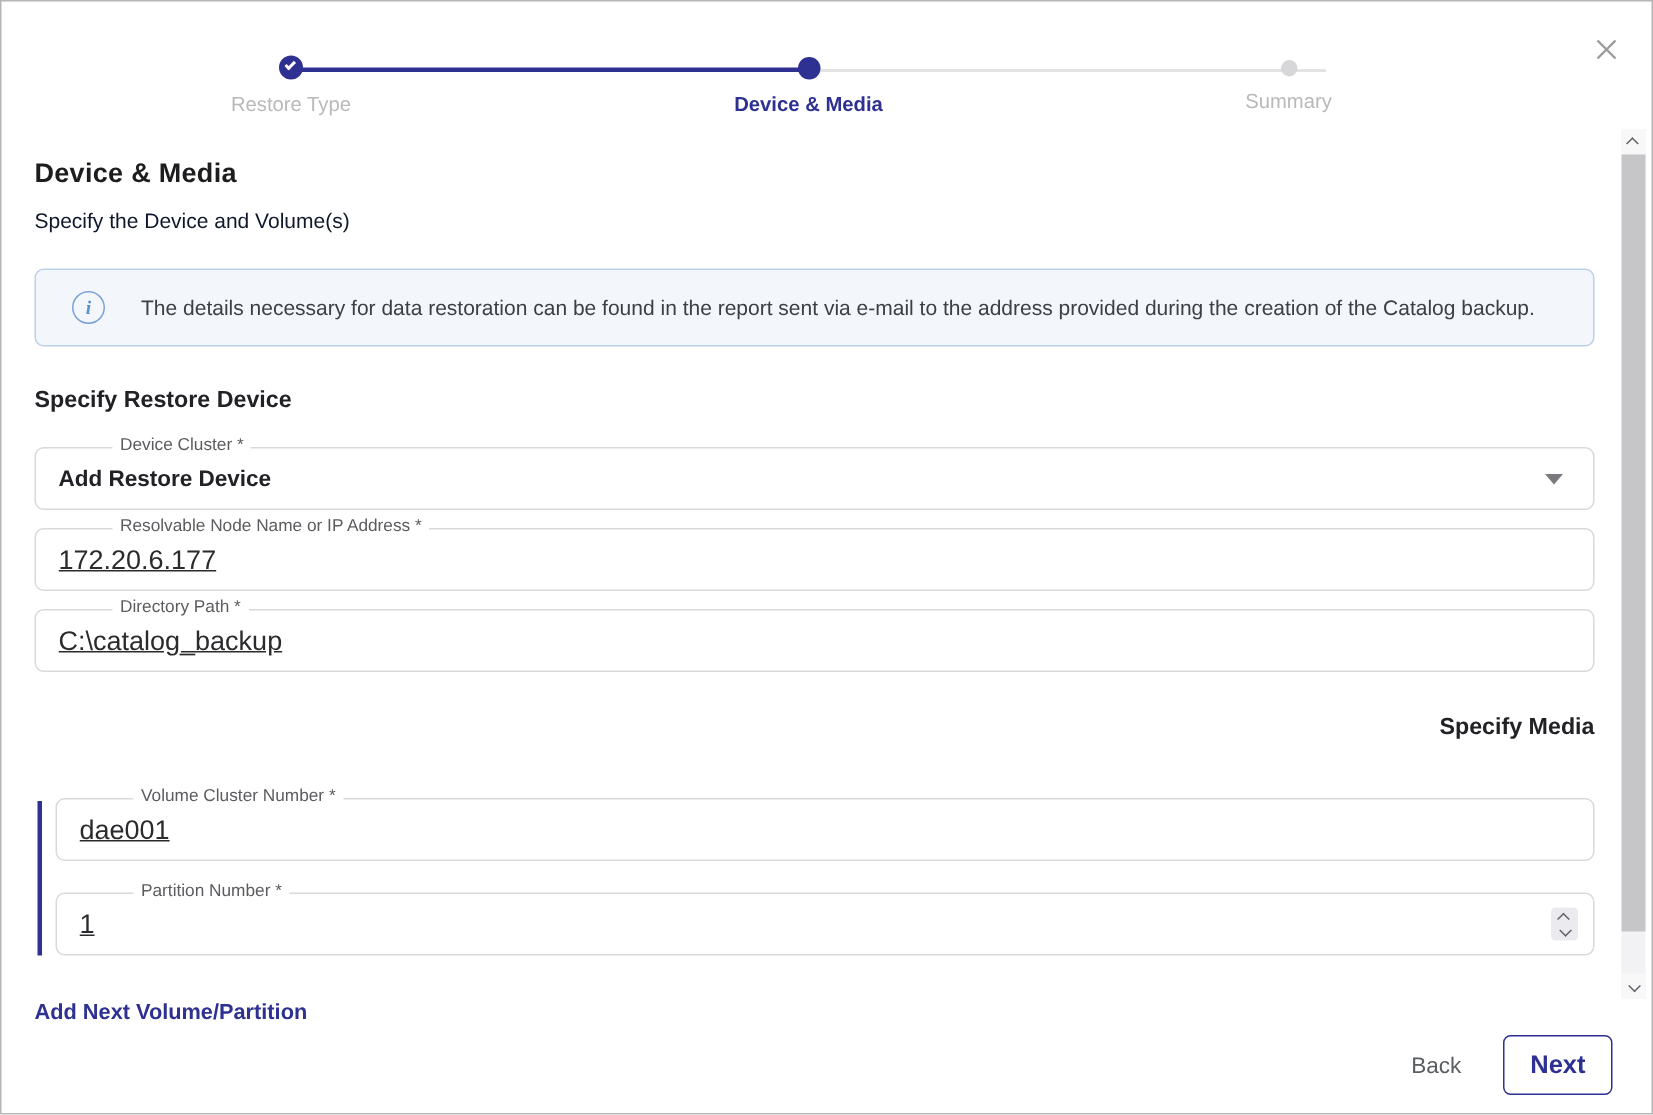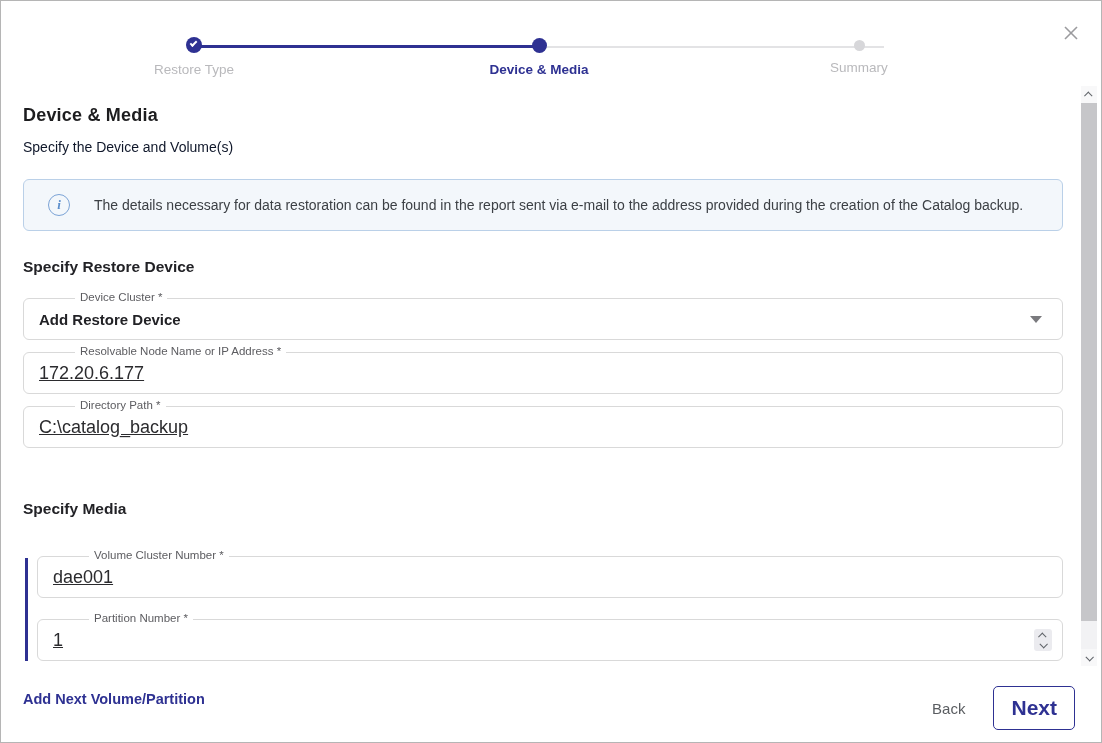--- a/index.html
+++ b/index.html
@@ -31,21 +31,21 @@
   .page-title{ font-size:18px; font-weight:700; color:#1d1d1f; letter-spacing:.2px; }
   .page-subtitle{ margin-top:13px; font-size:14px; color:#0f172a; }
   .banner{ margin-top:24px; height:52px; background:#f3f7fb; border:1px solid #bad0e8;
     border-radius:6px; display:flex; align-items:center; padding:0 24px; }
   .info-icon{ flex:0 0 auto; width:22px; height:22px; border:1.5px solid #7ba3d6; border-radius:50%;
     color:#5c8fcc; font-size:13px; font-weight:700; display:flex; align-items:center;
     justify-content:center; font-style:italic; font-family:"Liberation Serif", serif; }
   .banner-text{ margin-left:24px; font-size:14px; color:#3c4045; }
   .section-heading{ font-size:15.5px; font-weight:700; color:#222226; }
   .sec-device{ margin-top:27px; }
-  .sec-media{ margin-top:52px; }
+  .sec-media{ margin-top:28px;text-align:right; }
   
   .field{ position:relative; height:42px; border:1px solid #d9d9d9; border-radius:6px;
     background:#fff; }
   .field-label{ position:absolute; top:-8px; left:11px; background:#fff; padding:0 5px;
     font-size:11.5px; color:#5c5c60; white-space:nowrap;margin-left:40px; }
   .field-input{ width:100%; height:100%; border:none; outline:none; background:transparent;
     padding:0 40px 0 15px; font-family:"Liberation Sans", sans-serif; font-size:18px; color:#2b2b2e;text-decoration:underline; }
   .select-field{ display:flex; align-items:center; padding:0 20px 0 15px; cursor:pointer; }
   .select-value{ flex:1; font-size:15px; font-weight:700; color:#222226; }
   .caret-down{ width:0; height:0; border-left:6px solid transparent; border-right:6px solid transparent;
@@ -63,21 +63,21 @@
   .chev{ width:6px; height:6px; border-left:1.5px solid #5f6368; border-top:1.5px solid #5f6368; }
   .chev.up{ transform:rotate(45deg) translateY(1px); }
   .chev.down{ transform:rotate(225deg) translateY(1px); }
   .add-link{ display:inline-block; margin-top:30px; font-size:14.5px; font-weight:700;
     color:#2e3192; text-decoration:none; cursor:pointer; }
   
   .footer{ position:absolute; right:26px; bottom:12px; display:flex; align-items:center; gap:28px; }
   .back-btn{ background:none; border:none; font-family:"Liberation Sans", sans-serif;
     font-size:15px; color:#5a5d61; cursor:pointer; }
   .next-btn{ background:#fff; border:1.6px solid #2e3192; border-radius:5px;
-    padding:9px 17px; font-family:"Liberation Sans", sans-serif; font-size:21px;
+    padding:9px 17px; font-family:"Liberation Sans", sans-serif; font-size:17px;
     font-weight:700; color:#2e3192; cursor:pointer; }
   
   .scrollbar{ position:absolute; top:85px; right:4px; width:16px; height:580px; background:#f2f2f4; }
   .sb-arrow{ position:absolute; left:0; width:16px; height:17px; background:#f8f8f9;
     display:flex; align-items:center; justify-content:center; cursor:pointer; }
   .sb-up{ top:0; } .sb-down{ bottom:0; }
   .sb-thumb{ position:absolute; left:0; top:17px; width:16px; height:518px; background:#c6c6c9; cursor:pointer; }
 </style>
 </head>
 <body>

